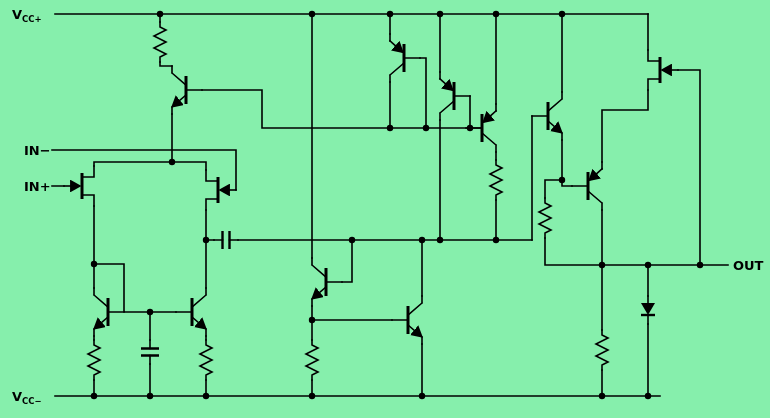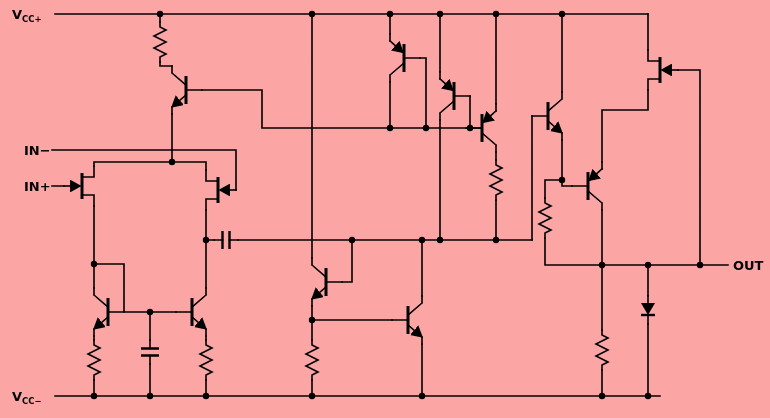--- a/index.html
+++ b/index.html
@@ -1,16 +1,16 @@
 <!DOCTYPE html>
 <html><head>
 <meta charset="utf-8">
 <style>
   html,body{margin:0;padding:0;background:#ffffff;}
-  #stage{position:relative;width:770px;height:418px;background:#fca5a5;overflow:hidden;}
+  #stage{position:relative;width:770px;height:418px;background:#86efac;overflow:hidden;}
   svg{display:block;}
   .w{stroke:#000;stroke-width:1.6;fill:none;stroke-linecap:square;stroke-linejoin:miter;}
   .bar{stroke:#000;stroke-width:3;fill:none;stroke-linecap:butt;}
   .plate{stroke:#000;stroke-width:2.4;fill:none;stroke-linecap:butt;}
   .dot{fill:#000;stroke:none;}
   .fill{fill:#000;stroke:none;}
   .lbl{font-family:"DejaVu Sans","Liberation Sans",sans-serif;font-weight:bold;font-size:13px;fill:#000;}
   .sub{font-size:8.5px;}
 </style>
 </head>

